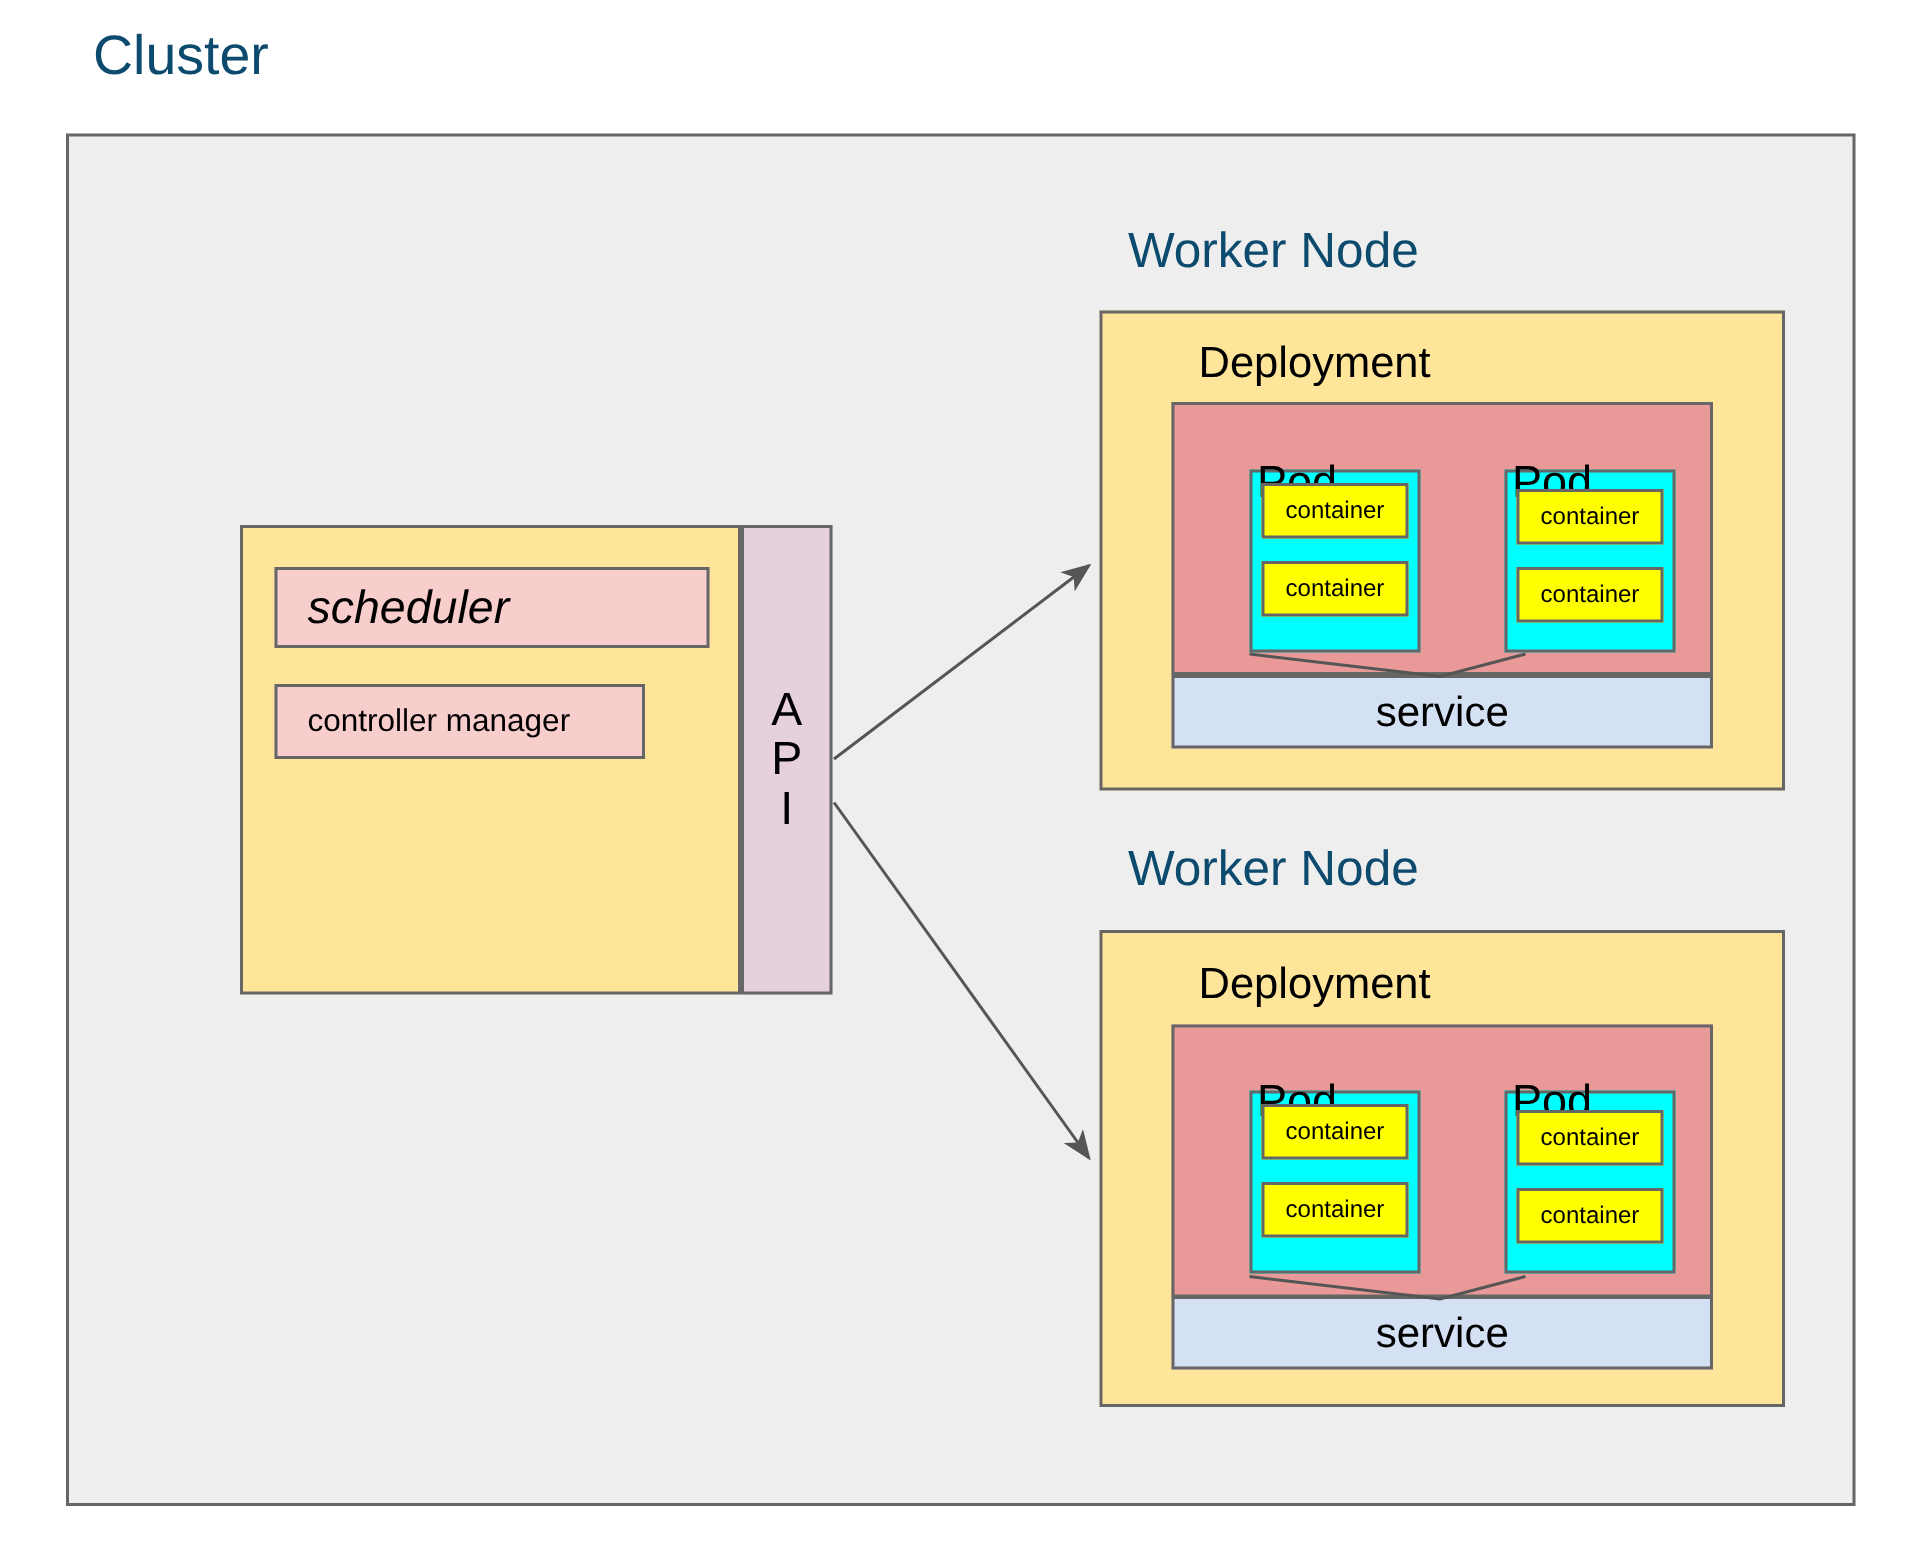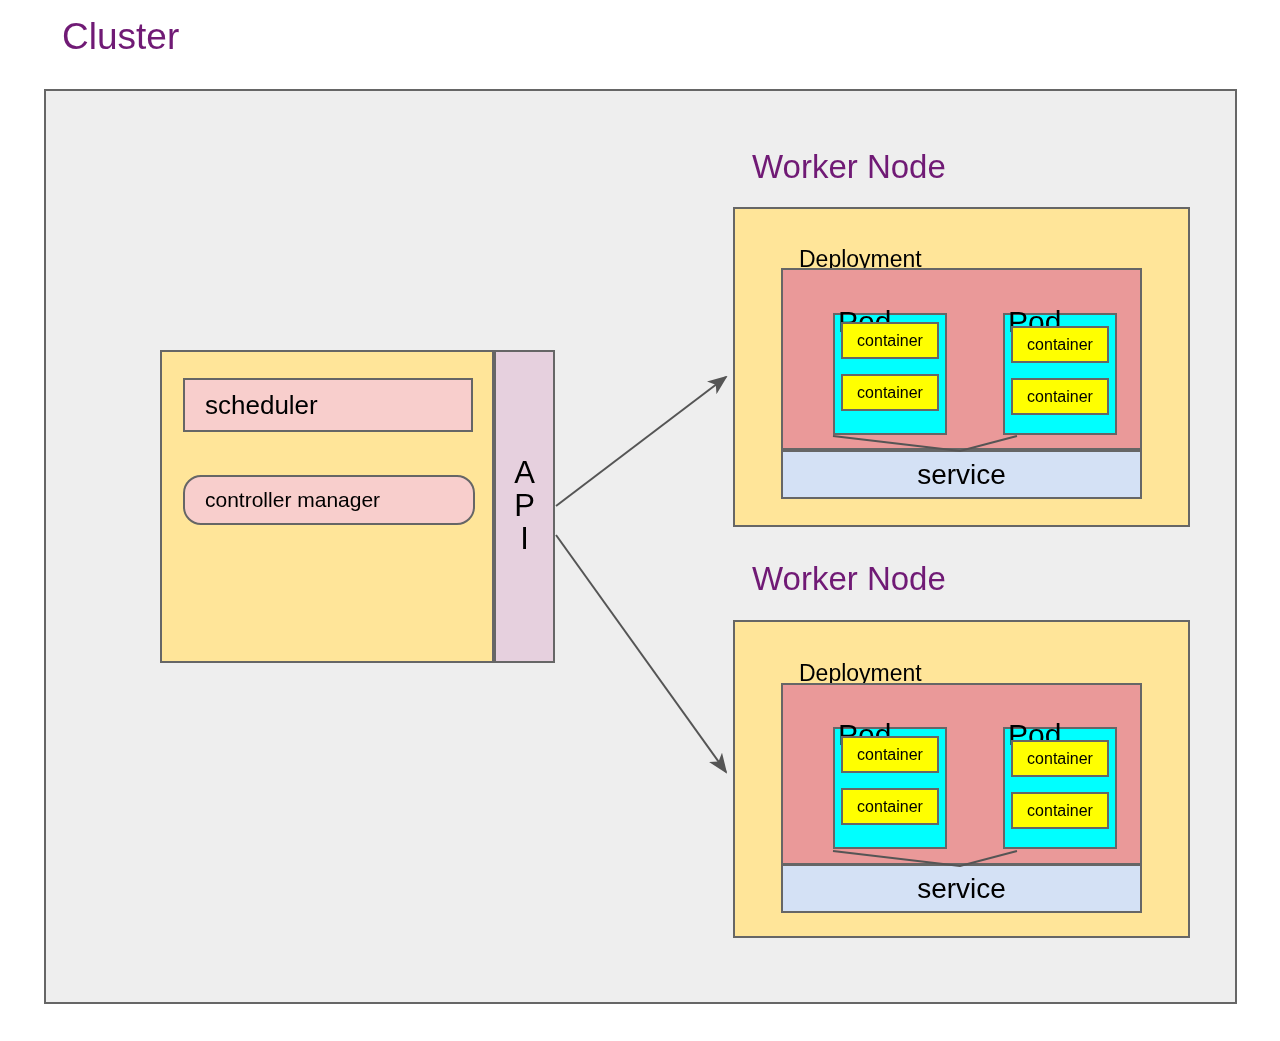--- a/index.html
+++ b/index.html
@@ -21,21 +21,21 @@
     background: #ffffff;
     overflow: hidden;
   }
 
   
   .abs { position: absolute; }
 
   .label-free {
     position: absolute;
     white-space: nowrap;
-    color: #701a75;
+    color: #0c4a6e;
     line-height: 1;
   }
 
   
   .cluster-title {
     left: 62px;
     top: 18px;
     font-size: 37px;
   }
   .cluster-box {
@@ -80,36 +80,35 @@
   }
   .mn-item {
     position: absolute;
     background: #f8cecc;
     border: 2px solid #666666;
     display: flex;
     align-items: center;
     padding-left: 20px;
     color: #000;
   }
-  .mn-item.big   { font-size: 26px; }
+  .mn-item.big   { font-size: 31px; font-style: italic; }
   .mn-item.small { font-size: 21px; }
 
   
   .worker-title { font-size: 33px; }
 
   .worker-box {
     position: absolute;
     background: #ffe599;
     border: 2px solid #666666;
   }
   .deploy-title {
     position: absolute;
-    font-size: 23px;
+    font-size: 29px;
     white-space: nowrap;
-    margin-top: 20px;
   }
   .deploy-box {
     position: absolute;
     background: #ea9999;
     border: 2px solid #666666;
   }
   .pod-title {
     position: absolute;
     font-size: 30px;
     white-space: nowrap;
@@ -165,21 +164,21 @@
 
 <div id="canvas">
 
   <div class="label-free cluster-title">Cluster</div>
 
   <div class="abs cluster-box"></div>
 
 
   <div class="abs master-box">
     <div class="mn-item big" style="left:21px; top:26px; width:290px; height:54px;">scheduler</div>
-    <div class="mn-item small" style="left:21px; top:123px; width:292px; height:50px;border-radius:18px;">controller manager</div>
+    <div class="mn-item small" style="left:21px; top:104px; width:247px; height:50px;">controller manager</div>
   </div>
 
   <div class="abs api-box">
     <span class="api-letter">A</span>
     <span class="api-letter">P</span>
     <span class="api-letter">I</span>
   </div>
 
   <div class="label-free worker-title" style="left:752px; top:150px;">Worker Node</div>
 

